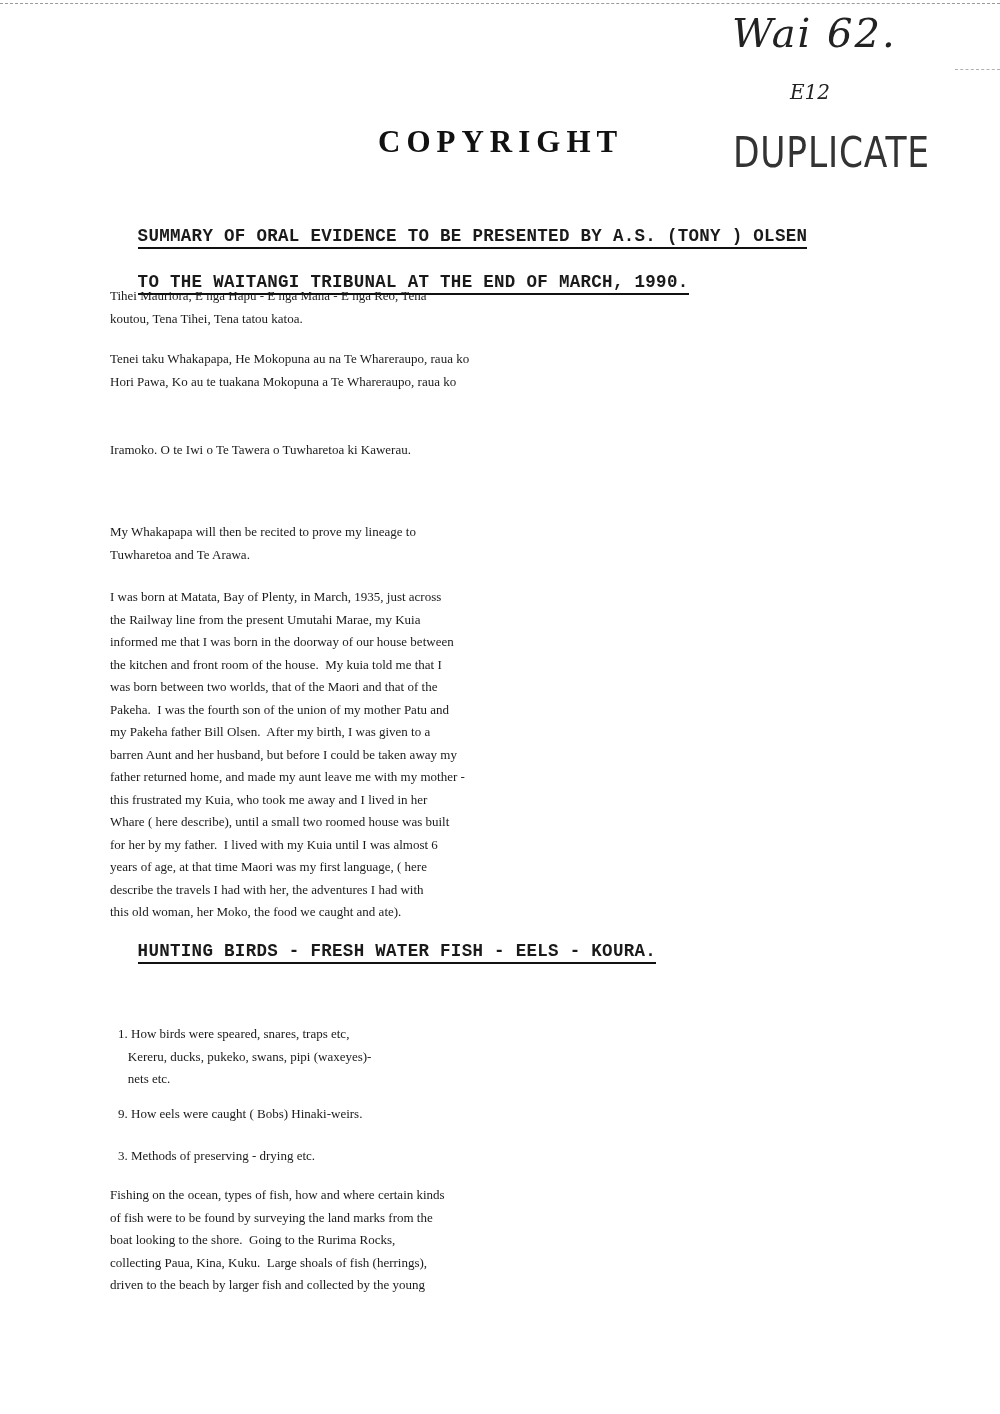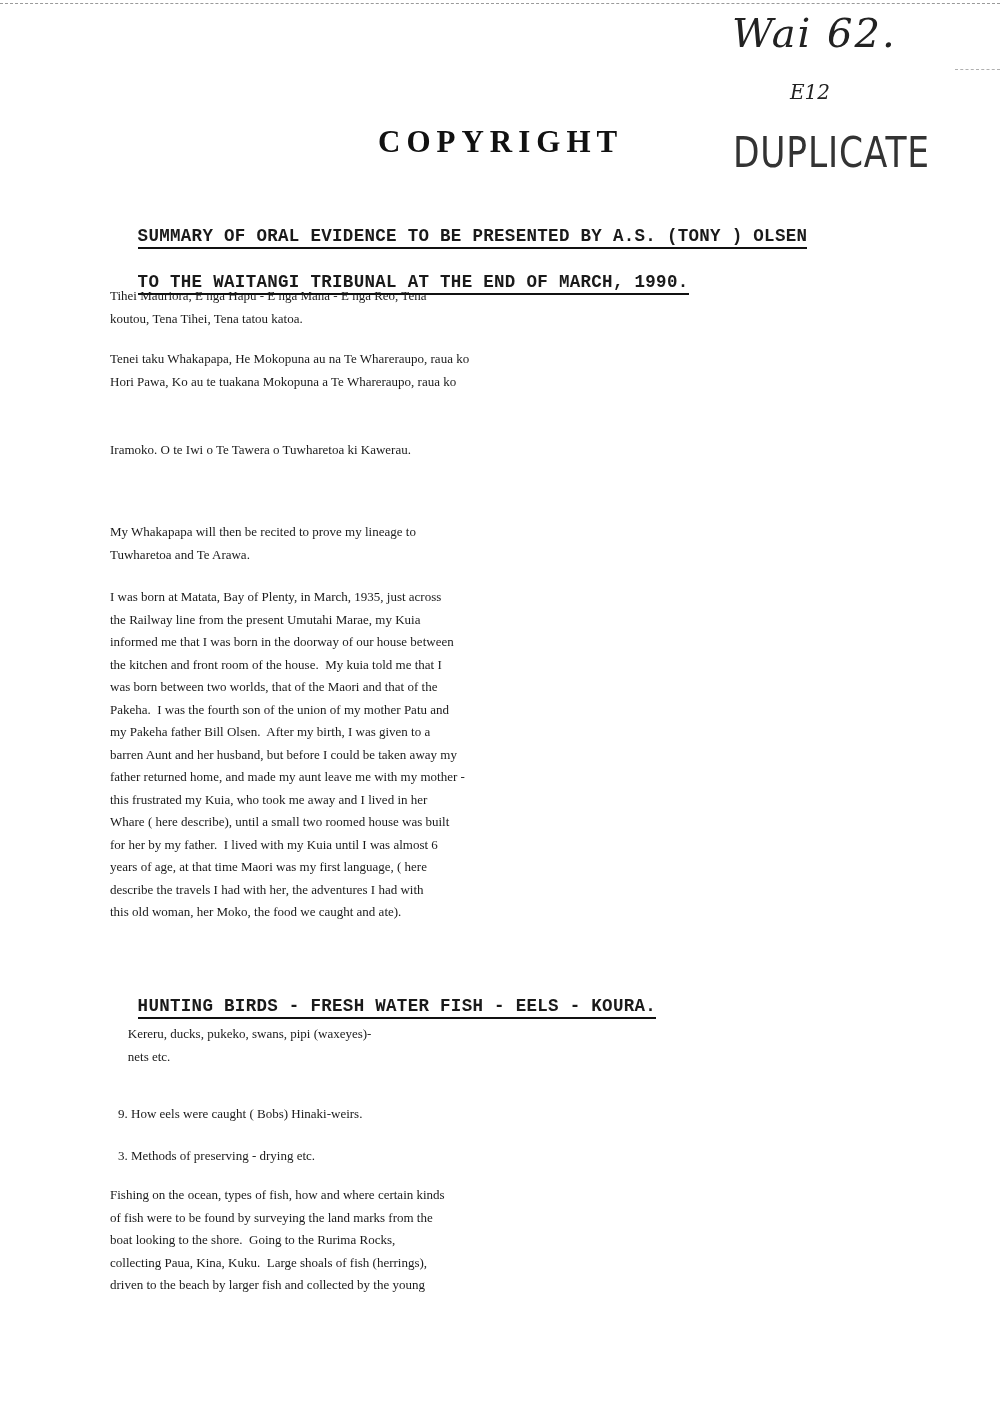--- a/index.html
+++ b/index.html
@@ -37,23 +37,23 @@
 <div class="block mono" style="top:285px;"><div>Tihei Mauriora, E nga Hapu - E nga Mana - E nga Reo, Tena</div><div>koutou, Tena Tihei, Tena tatou katoa.</div></div>
 
 <div class="block mono" style="top:348px;"><div>Tenei taku Whakapapa, He Mokopuna au na Te Whareraupo, raua ko</div><div>Hori Pawa, Ko au te tuakana Mokopuna a Te Whareraupo, raua ko</div></div>
 
 <div class="block mono" style="top:439px;"><div>Iramoko. O te Iwi o Te Tawera o Tuwharetoa ki Kawerau.</div></div>
 
 <div class="block mono" style="top:501px;margin-top:20px;"><div>My Whakapapa will then be recited to prove my lineage to</div><div>Tuwharetoa and Te Arawa.</div></div>
 
 <div class="block mono" style="top:586px;"><div>I was born at Matata, Bay of Plenty, in March, 1935, just across</div><div>the Railway line from the present Umutahi Marae, my Kuia</div><div>informed me that I was born in the doorway of our house between</div><div>the kitchen and front room of the house.  My kuia told me that I</div><div>was born between two worlds, that of the Maori and that of the</div><div>Pakeha.  I was the fourth son of the union of my mother Patu and</div><div>my Pakeha father Bill Olsen.  After my birth, I was given to a</div><div>barren Aunt and her husband, but before I could be taken away my</div><div>father returned home, and made my aunt leave me with my mother -</div><div>this frustrated my Kuia, who took me away and I lived in her</div><div>Whare ( here describe), until a small two roomed house was built</div><div>for her by my father.  I lived with my Kuia until I was almost 6</div><div>years of age, at that time Maori was my first language, ( here</div><div>describe the travels I had with her, the adventures I had with</div><div>this old woman, her Moko, the food we caught and ate).</div></div>
 
-<div class="heading" style="left:116px; top:973px;">
+<div class="heading" style="left:116px; top:918px;">
   <span>HUNTING BIRDS - FRESH WATER FISH - EELS - KOURA.</span>
 </div>
 
-<div class="list-item mono" style="top:1023px;"><div>   Kereru, ducks, pukeko, swans, pipi (waxeyes)-</div><div>   nets etc.</div></div>
+<div class="list-item mono" style="top:1023px;"><div>1. How birds were speared, snares, traps etc,</div><div>   Kereru, ducks, pukeko, swans, pipi (waxeyes)-</div><div>   nets etc.</div></div>
 
 <div class="list-item mono" style="top:1103px;"><div>9. How eels were caught ( Bobs) Hinaki-weirs.</div></div>
 
 <div class="list-item mono" style="top:1145px;"><div>3. Methods of preserving - drying etc.</div></div>
 
 <div class="block mono" style="top:1184px;"><div>Fishing on the ocean, types of fish, how and where certain kinds</div><div>of fish were to be found by surveying the land marks from the</div><div>boat looking to the shore.  Going to the Rurima Rocks,</div><div>collecting Paua, Kina, Kuku.  Large shoals of fish (herrings),</div><div>driven to the beach by larger fish and collected by the young</div></div>
 
 </body></html>

